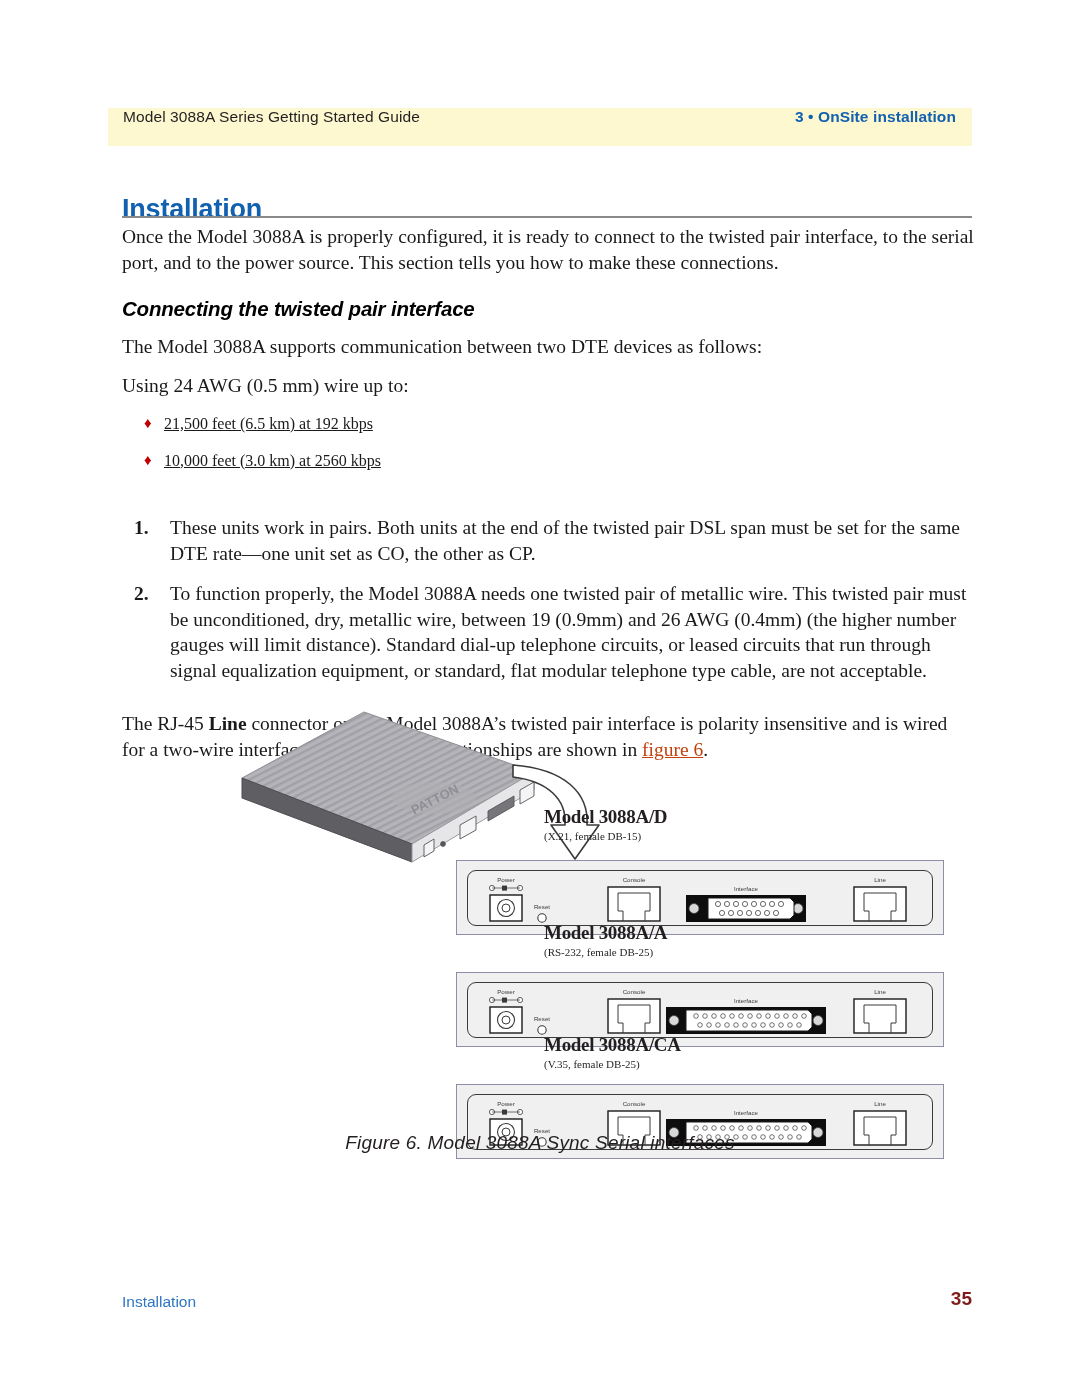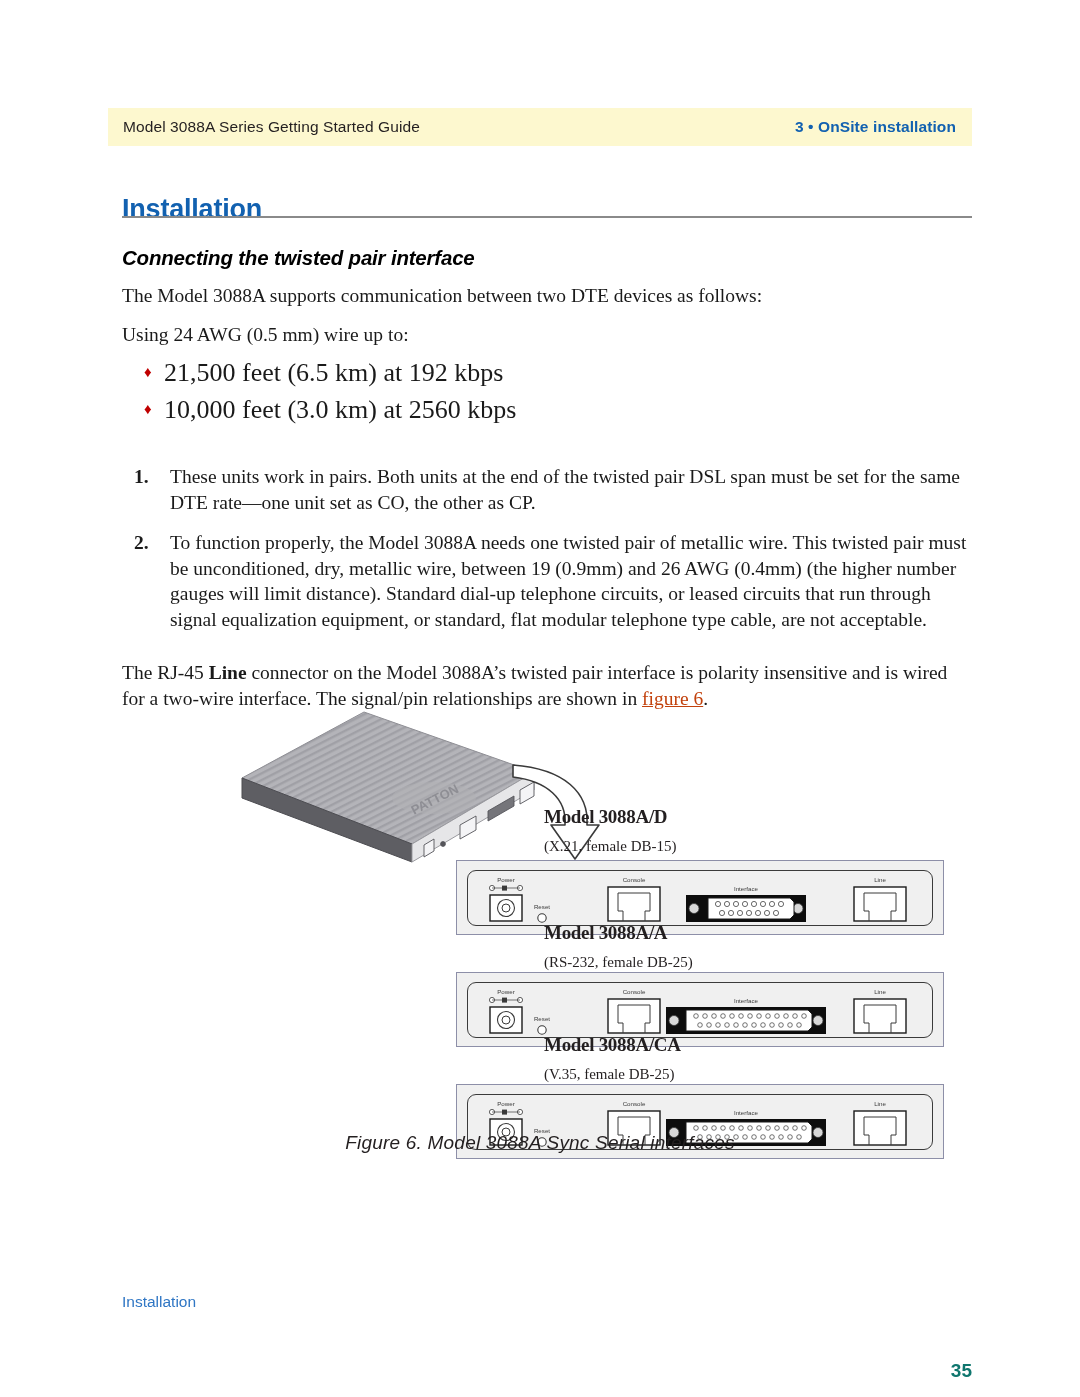--- a/index.html
+++ b/index.html
@@ -18,21 +18,20 @@
 
   
   .header-banner {
     position: absolute;
     left: 108px;
     top: 108px;
     width: 864px;
     height: 38px;
     background: #fdf8cf;
     display: flex;
-    align-items: center;
     justify-content: space-between;
     box-sizing: border-box;
     padding: 0 16px 0 15px;
   }
   .header-left {
     font-family: "Liberation Sans", sans-serif;
     font-size: 15.5px;
     color: #231f20;
     letter-spacing: 0.1px;
   }
@@ -98,22 +97,23 @@
     margin-bottom: 11px;
   }
   .bullet-mark {
     color: #c00000;
     font-size: 15px;
     line-height: 25.5px;
     width: 20px;
     flex: 0 0 20px;
   }
   .bullet-text {
-    font-size: 26px;
+    font-size: 16px;
     line-height: 25.5px;
+    text-decoration: underline;
   }
 
   
   .num-row {
     display: flex;
     align-items: flex-start;
     margin-left: 12px;
     margin-bottom: 15px;
   }
   .num-mark {
@@ -164,24 +164,24 @@
     font-family: Liberation Serif, serif;
   }
   .panel-label .name {
     font-size: 19px;
     font-weight: bold;
     color: #231f20;
     letter-spacing: -0.3px;
     display: block;
   }
   .panel-label .sub {
-    font-size: 15px;
+    font-size: 11px;
     color: #231f20;
     display: block;
-    margin-top: 10px;
+    margin-top: 2px;
   }
 
   
   .panel {
     position: absolute;
     left: 348px;
     width: 488px;
     height: 75px;
     background: #f0f0f0;
     border: 1px solid #8d8fa8;
@@ -219,40 +219,41 @@
     position: absolute;
     left: 122px;
     top: 1293px;
     font-family: "Liberation Sans", sans-serif;
     font-size: 15.5px;
     color: #2f76c4;
   }
   .footer-right {
     position: absolute;
     right: 108px;
-    top: 1360px;
+    top: 1288px;
     font-family: "Liberation Sans", sans-serif;
     font-size: 19px;
     font-weight: bold;
-    color: #0f766e;
+    color: #7f1d1d;
   }
 </style>
 </head>
 <body>
 
 <div class="header-banner">
   <span class="header-left">Model 3088A Series Getting Started Guide</span>
   <span class="header-right">3 • OnSite installation</span>
 </div>
 
 <h1 class="page-title">Installation</h1>
 <div class="title-rule"></div>
 
 <div class="content">
 
+  <p class="body">Once the Model 3088A is properly configured, it is ready to connect to the twisted pair interface, to the serial port, and to the power source. This section tells you how to make these connections.</p>
 
   <div class="gap-lg"></div>
 
   <div class="subhead">Connecting the twisted pair interface</div>
 
   <div class="gap-sm"></div>
 
   <p class="body">The Model 3088A supports communication between two DTE devices as follows:</p>
 
   <div class="gap-sm"></div>

